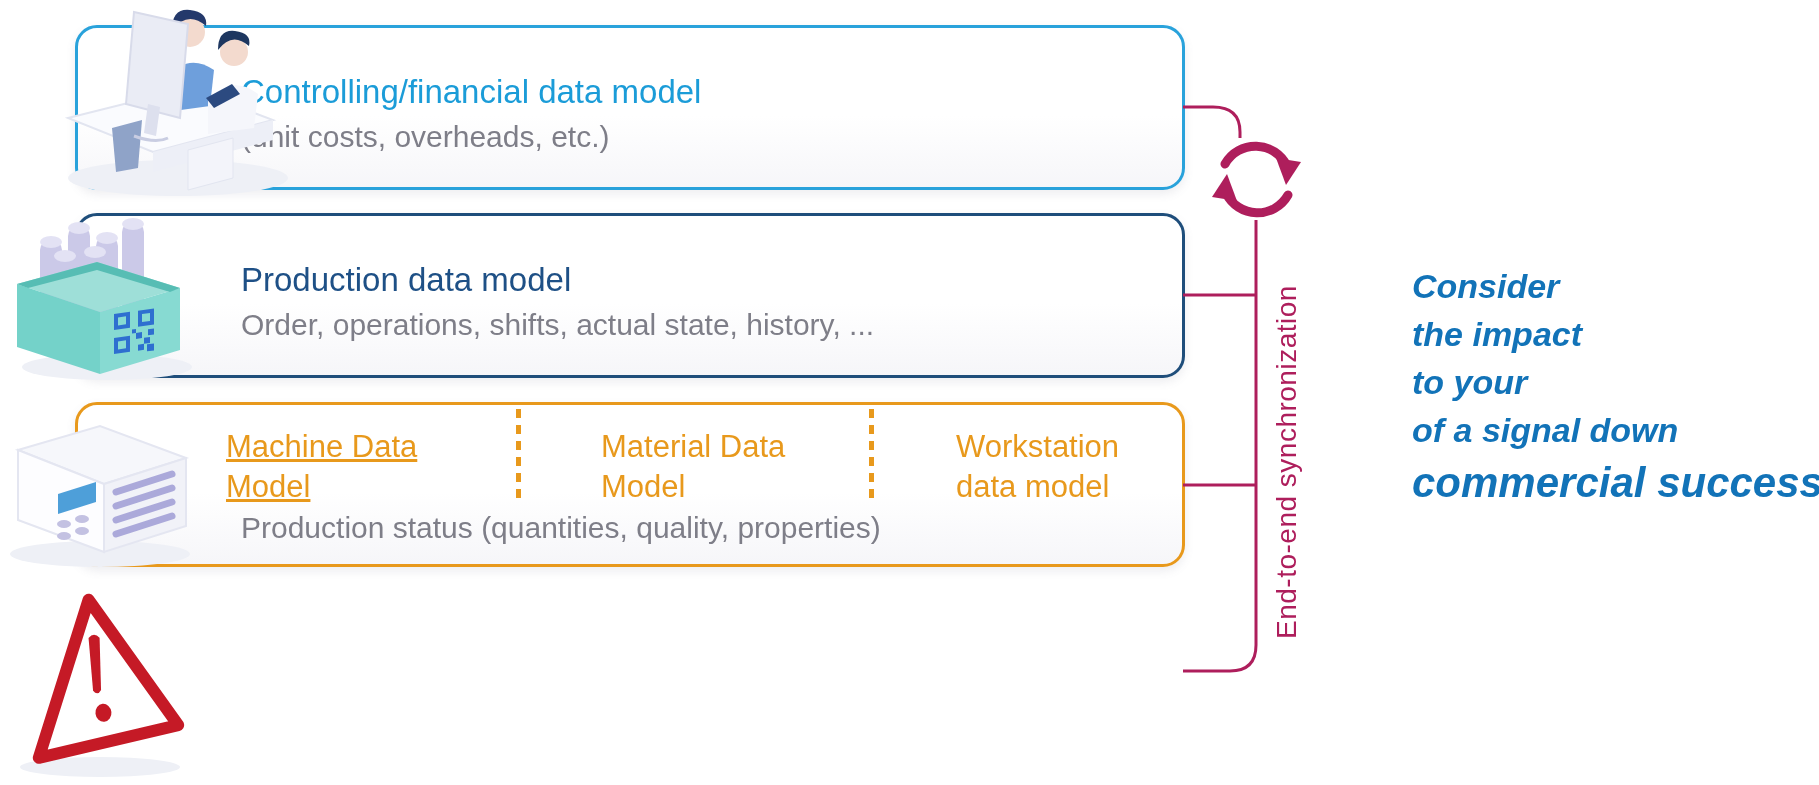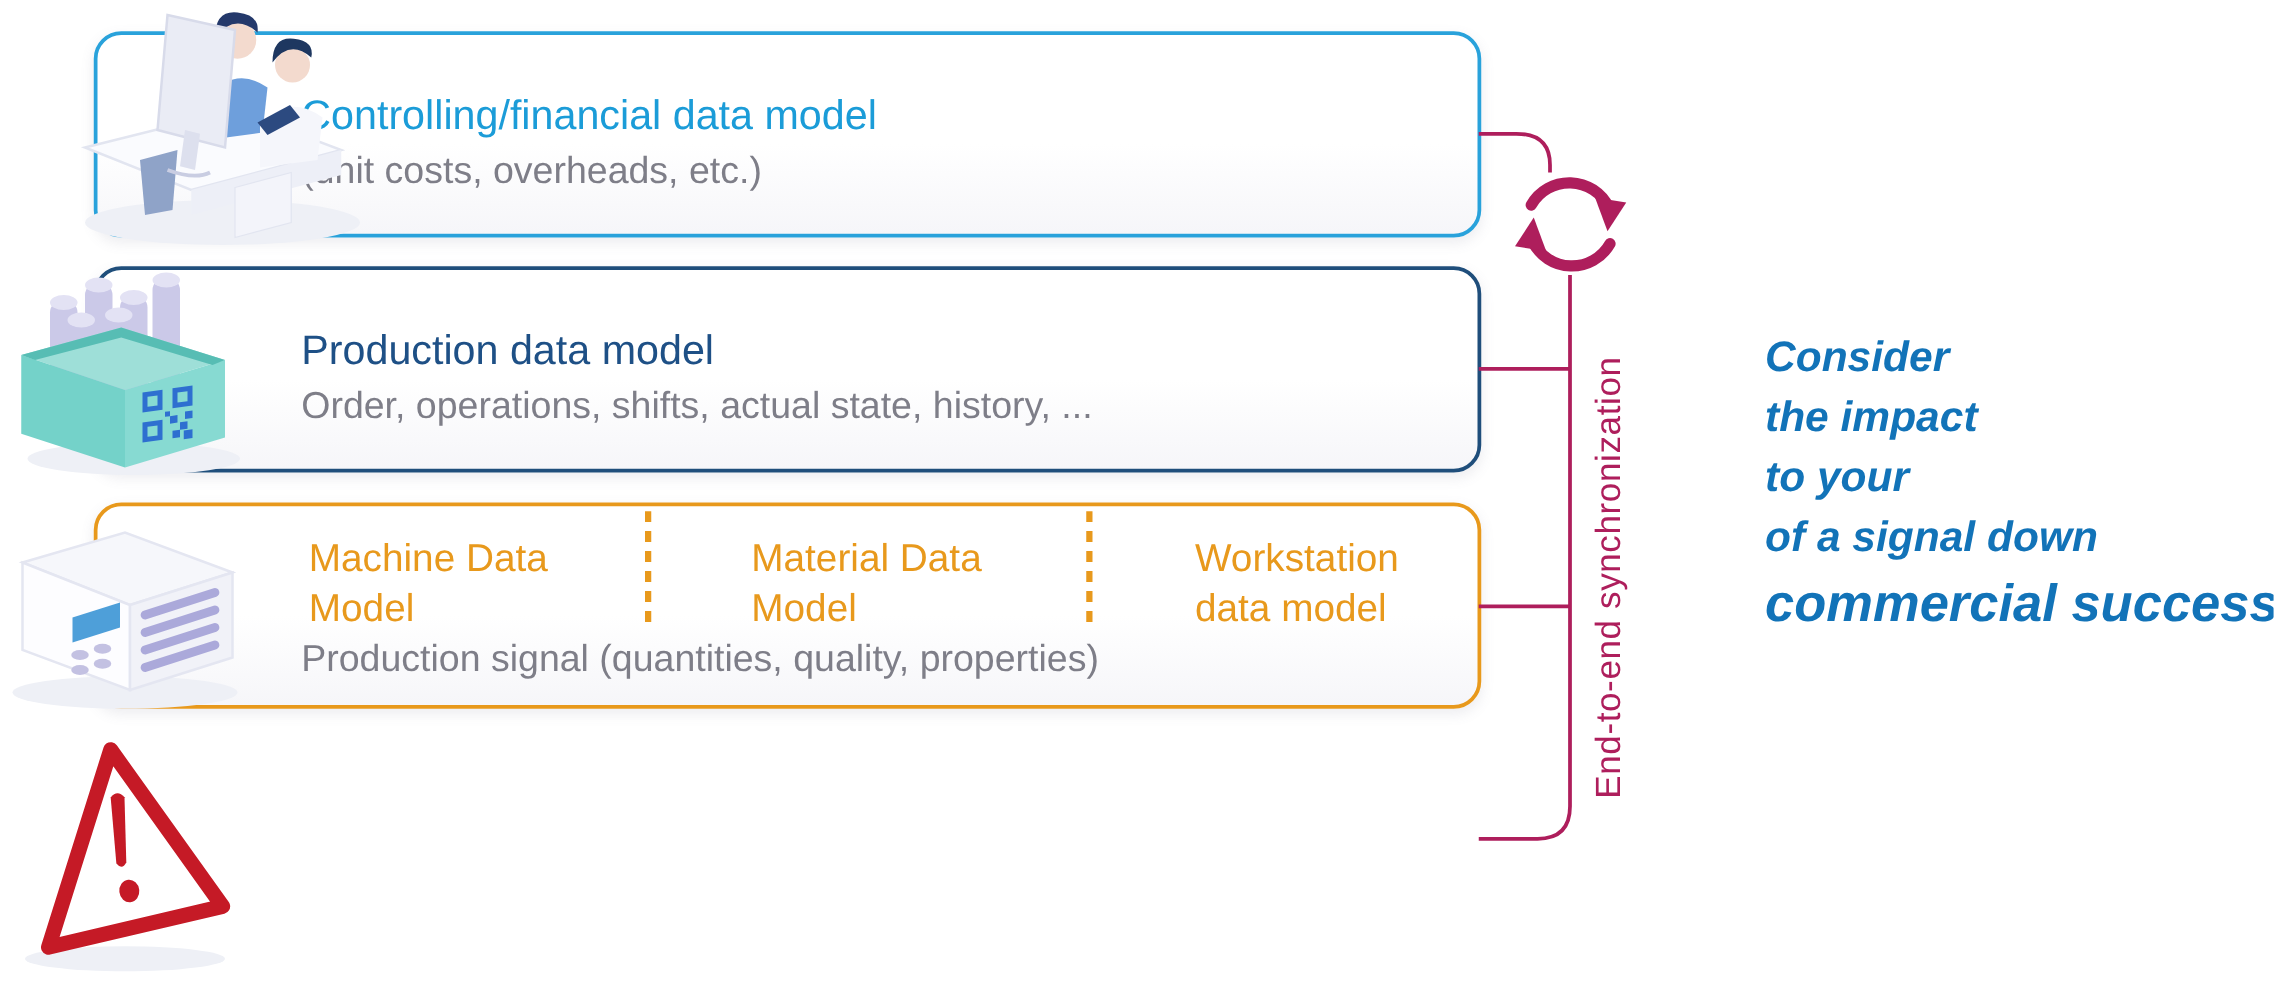--- a/index.html
+++ b/index.html
@@ -17,21 +17,21 @@
   .box3{top:402px;height:165px;border:3px solid #E8991C;}
   .box4{top:590px;height:163px;border:3px solid #CD1A26;}
   .box-content{position:absolute;left:163px;top:44px;}
   .box-title{font-size:33px;line-height:40px;white-space:nowrap;}
   .t-lblue{color:#1B9CD8;}
   .t-navy{color:#1E5086;}
   .t-red{color:#C01320;}
   .box-sub{font-size:30px;line-height:38px;color:#7E7E88;margin-top:6px;white-space:nowrap;}
   
   .col{position:absolute;top:22px;font-size:31px;line-height:40px;color:#E8991C;white-space:nowrap;}
-  .col-1{left:169px;}
+  .col-1{left:148px;text-decoration:underline;}
   .col-2{left:523px;}
   .col-3{left:878px;}
   .divider{
     position:absolute;top:4px;width:5px;height:90px;
     background:repeating-linear-gradient(180deg,#E8991C 0 9px,transparent 9px 16px);
   }
   .divider-1{left:438px;}
   .divider-2{left:791px;}
   .box3-sub{position:absolute;left:163px;top:106px;font-size:30px;color:#7E7E88;white-space:nowrap;}
   .box4-content{position:absolute;left:163px;top:24px;}
@@ -77,21 +77,21 @@
     <div class="divider divider-1"></div>
     <div class="col col-2">
       <div>Material Data</div>
       <div>Model</div>
     </div>
     <div class="divider divider-2"></div>
     <div class="col col-3">
       <div>Workstation</div>
       <div>data model</div>
     </div>
-    <div class="box3-sub">Production signal (quantities, quality, properties)</div>
+    <div class="box3-sub">Production status (quantities, quality, properties)</div>
   </div>
 
 
   <svg class="overlay" width="1819" height="785" viewBox="0 0 1819 785">
     <g stroke="#AE1E5C" stroke-width="3" fill="none">
       <path d="M1183,107 H1213 Q1240,107 1240,132 V138"></path>
       <path d="M1183,295 H1256"></path>
       <path d="M1183,485 H1256"></path>
       <path d="M1256,220 V645 Q1256,671 1230,671 H1183"></path>
     </g>

